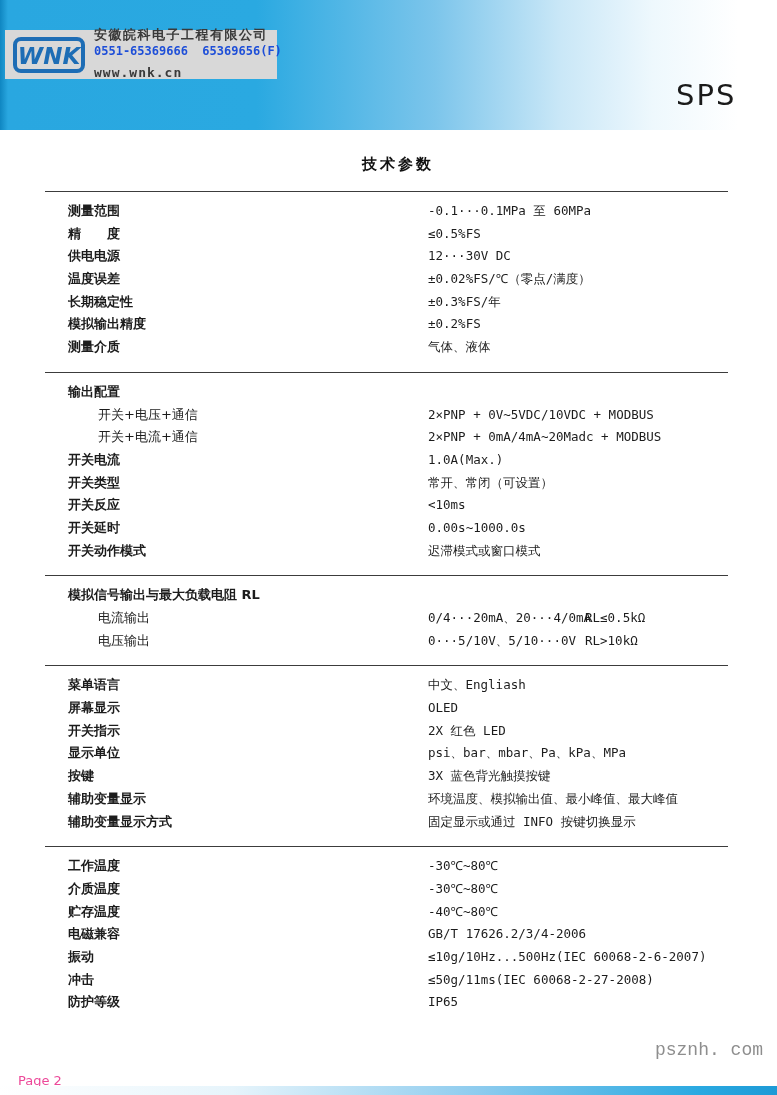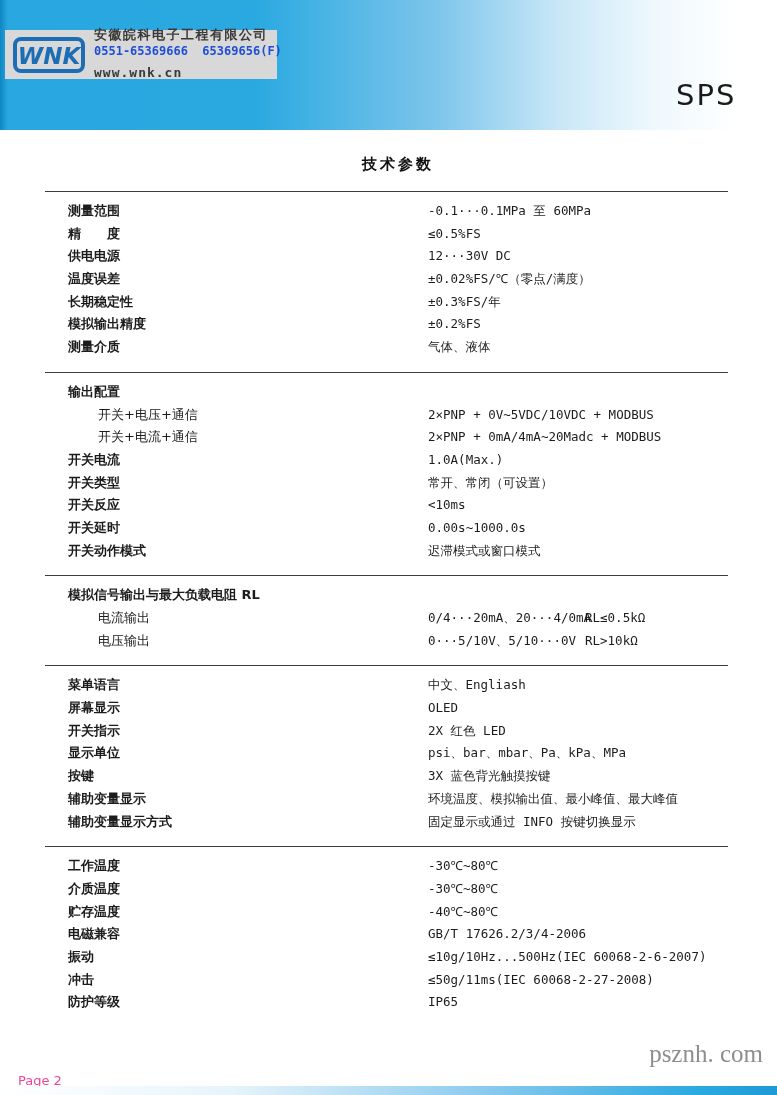--- a/index.html
+++ b/index.html
@@ -47,22 +47,22 @@
     position:absolute;left:383px;top:0;
     font-family:"DejaVu Sans Mono","Liberation Mono",monospace;font-size:12.5px;color:#1c1c1c;
   }
   .value2{
     position:absolute;left:540px;top:0;
     font-family:"DejaVu Sans Mono","Liberation Mono",monospace;font-size:12.5px;color:#1c1c1c;
   }
   
   .watermark{
     position:absolute;top:1040px;right:14px;
-    font-family:Liberation Serif, serif;
-    font-size:25px;color:#8e8e8e;white-space:pre;
+    font-family:Liberation Mono, monospace;
+    font-size:18px;color:#8e8e8e;white-space:pre;
   }
   .page-number{position:absolute;top:1073px;left:18px;font-size:13px;color:#ec4899;}
   .bottombar{
     position:absolute;bottom:0;left:0;width:777px;height:9px;
     background:linear-gradient(90deg,#ffffff 0%,#e6f4fb 30%,#8ccbee 62%,#2aa9e1 90%,#1d9ad6 100%);
   }
 </style>
 </head>
 <body>
 

